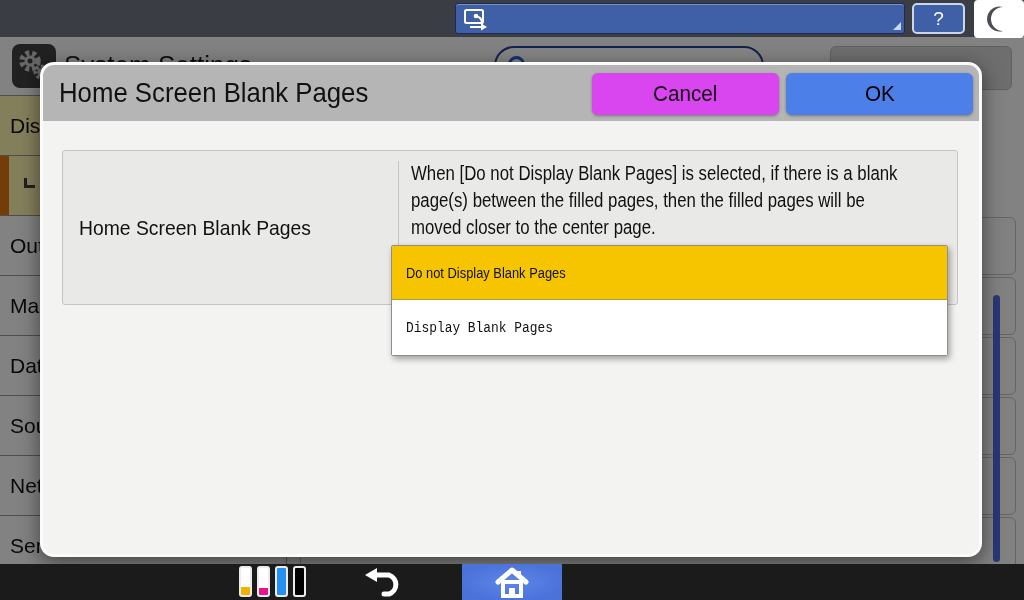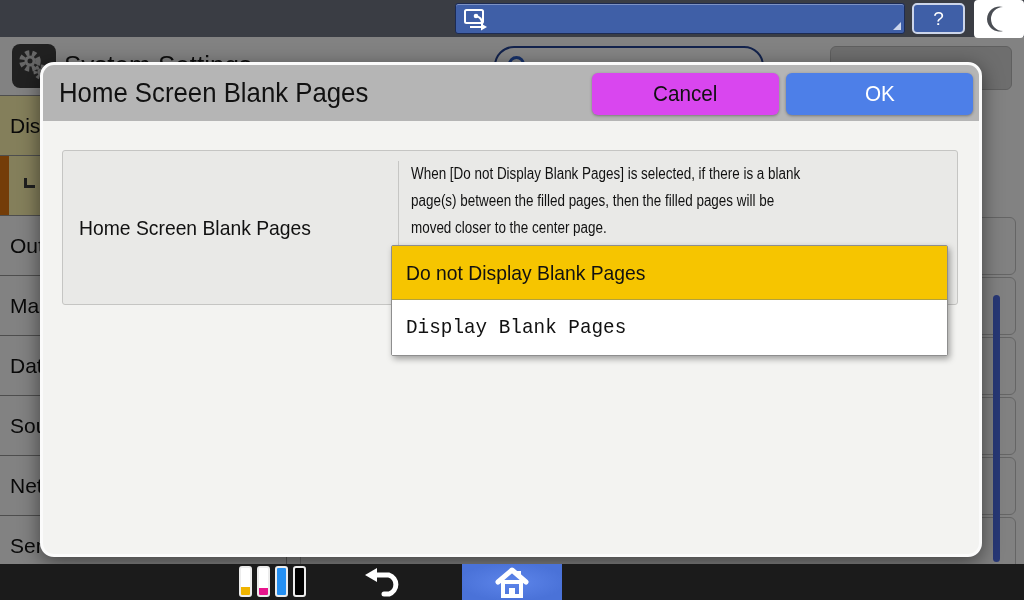--- a/index.html
+++ b/index.html
@@ -53,35 +53,35 @@
   .modal { position:absolute; left:40px; top:62px; width:942px; height:495px;
     background:#f3f3f1; border:3px solid #fbfbfb; border-radius:14px;
     box-shadow:0 5px 20px rgba(0,0,0,0.5); z-index:20; }
   .modal-header { position:relative; height:56px; background:#b5b5b5; border-radius:11px 11px 0 0; }
   .modal-title { position:absolute; left:16px; top:0; line-height:56px; font-size:28px; color:#111;
     white-space:nowrap; }
   .hdr-btn { position:absolute; top:8px; width:187px; height:42px; border-radius:6px;
     font-size:22px; display:flex; align-items:center; justify-content:center;
     box-shadow:0 1px 3px rgba(0,0,0,0.35); }
   .btn-cancel { right:200px; background:#d946ef; color:#111; }
-  .btn-ok { right:6px; background:#4d7fe8; color:#ffffff; }
+  .btn-ok { right:6px; background:#4d7fe8; color:#000000; }
 
   .setting-table { position:absolute; left:19px; top:85px; width:896px; height:155px;
     background:#e9e9e7; border:1px solid #c5c5c3; border-radius:3px; }
   .cell-label { position:absolute; left:16px; top:0; width:300px; height:100%;
     display:flex; align-items:center; font-size:21px; color:#111; }
   .col-divider { position:absolute; left:335px; top:10px; bottom:10px; width:1px; background:#c6c6c4; }
-  .cell-desc { position:absolute; left:348px; top:9px; width:552px; font-size:16px;
+  .cell-desc { position:absolute; left:348px; top:9px; width:552px; font-size:20px;
     line-height:27px; color:#111; }
   .desc-line { white-space:nowrap; transform:scaleX(0.84); transform-origin:0 50%; }
 
   .dropdown { position:absolute; left:348px; top:180px; width:557px;
     border:1px solid #8e8e8e; border-radius:2px;
     box-shadow:2px 3px 6px rgba(0,0,0,0.35); background:#fff; z-index:25; }
-  .dd-opt { display:flex; align-items:center; padding-left:14px; font-size:21px; color:#111; }
+  .dd-opt { display:flex; align-items:center; padding-left:14px; font-size:14px; color:#111; }
   .dd-opt.sel { height:54px; background:#f6c500; border-bottom:1px solid #b1a13e; }
   .dd-opt.plain { height:55px; background:#ffffff;font-family:Liberation Mono, monospace; }
 
   .cond { display:inline-block; transform:scaleX(0.92); transform-origin:0 50%; white-space:nowrap; }
   .cond-c { display:inline-block; transform:scaleX(0.94); transform-origin:50% 50%; white-space:nowrap; }
 
   
   .bottombar { position:absolute; left:0; top:564px; width:1024px; height:36px; background:#1b1b1b; z-index:40; }
   .toner { position:absolute; left:239px; top:2px; display:flex; gap:5px; }
   .toner-bar { position:relative; width:13px; height:31px; border:2px solid #ececec;

